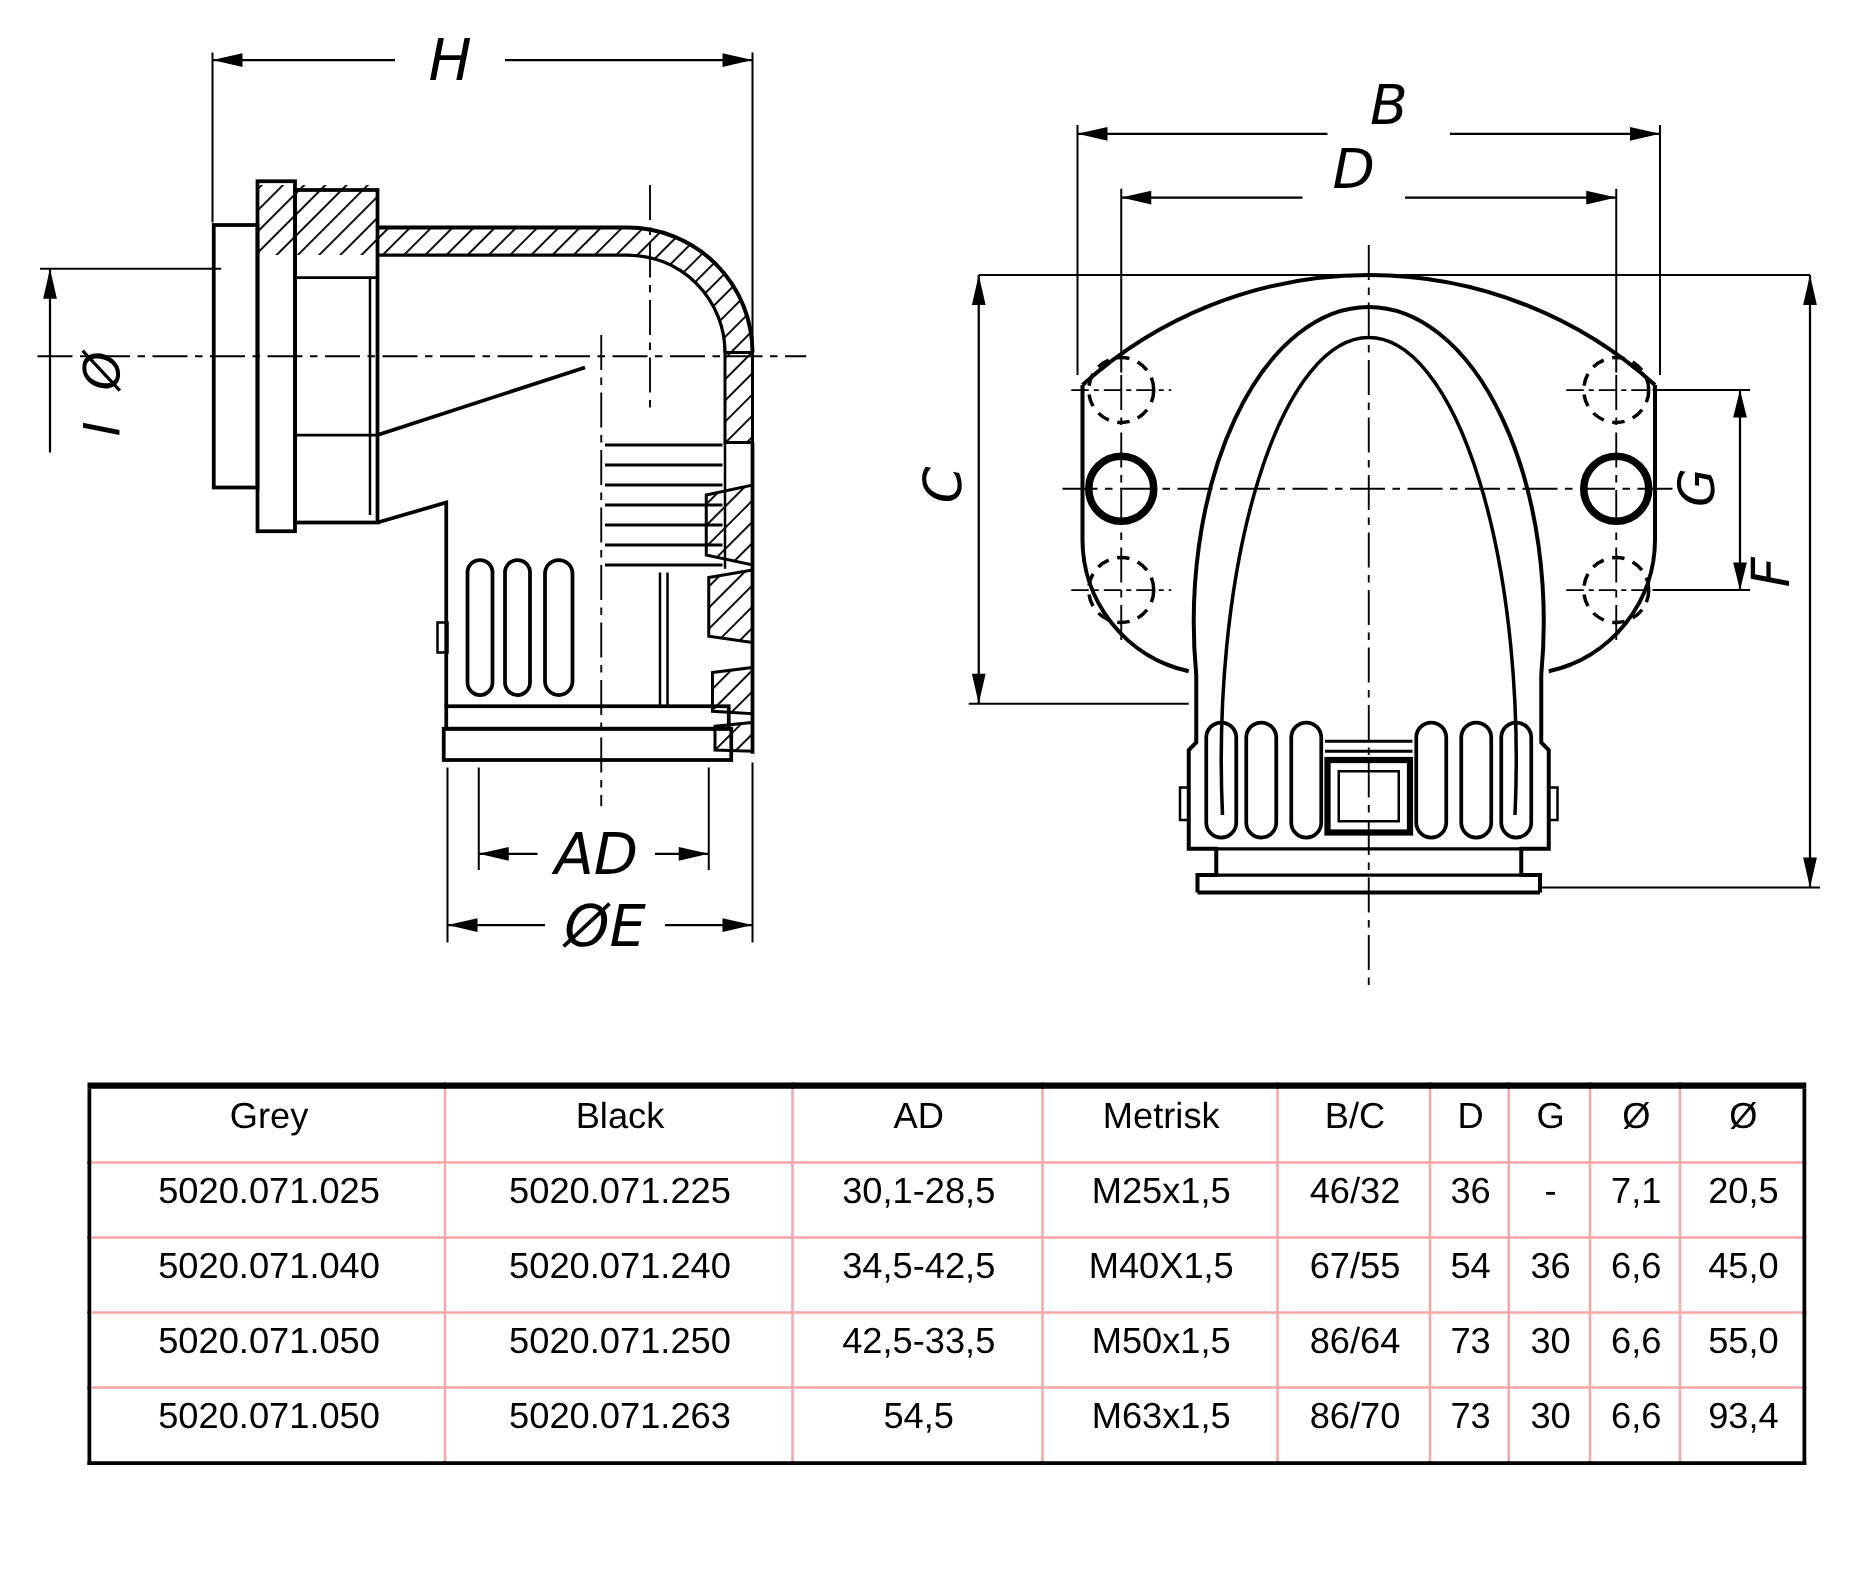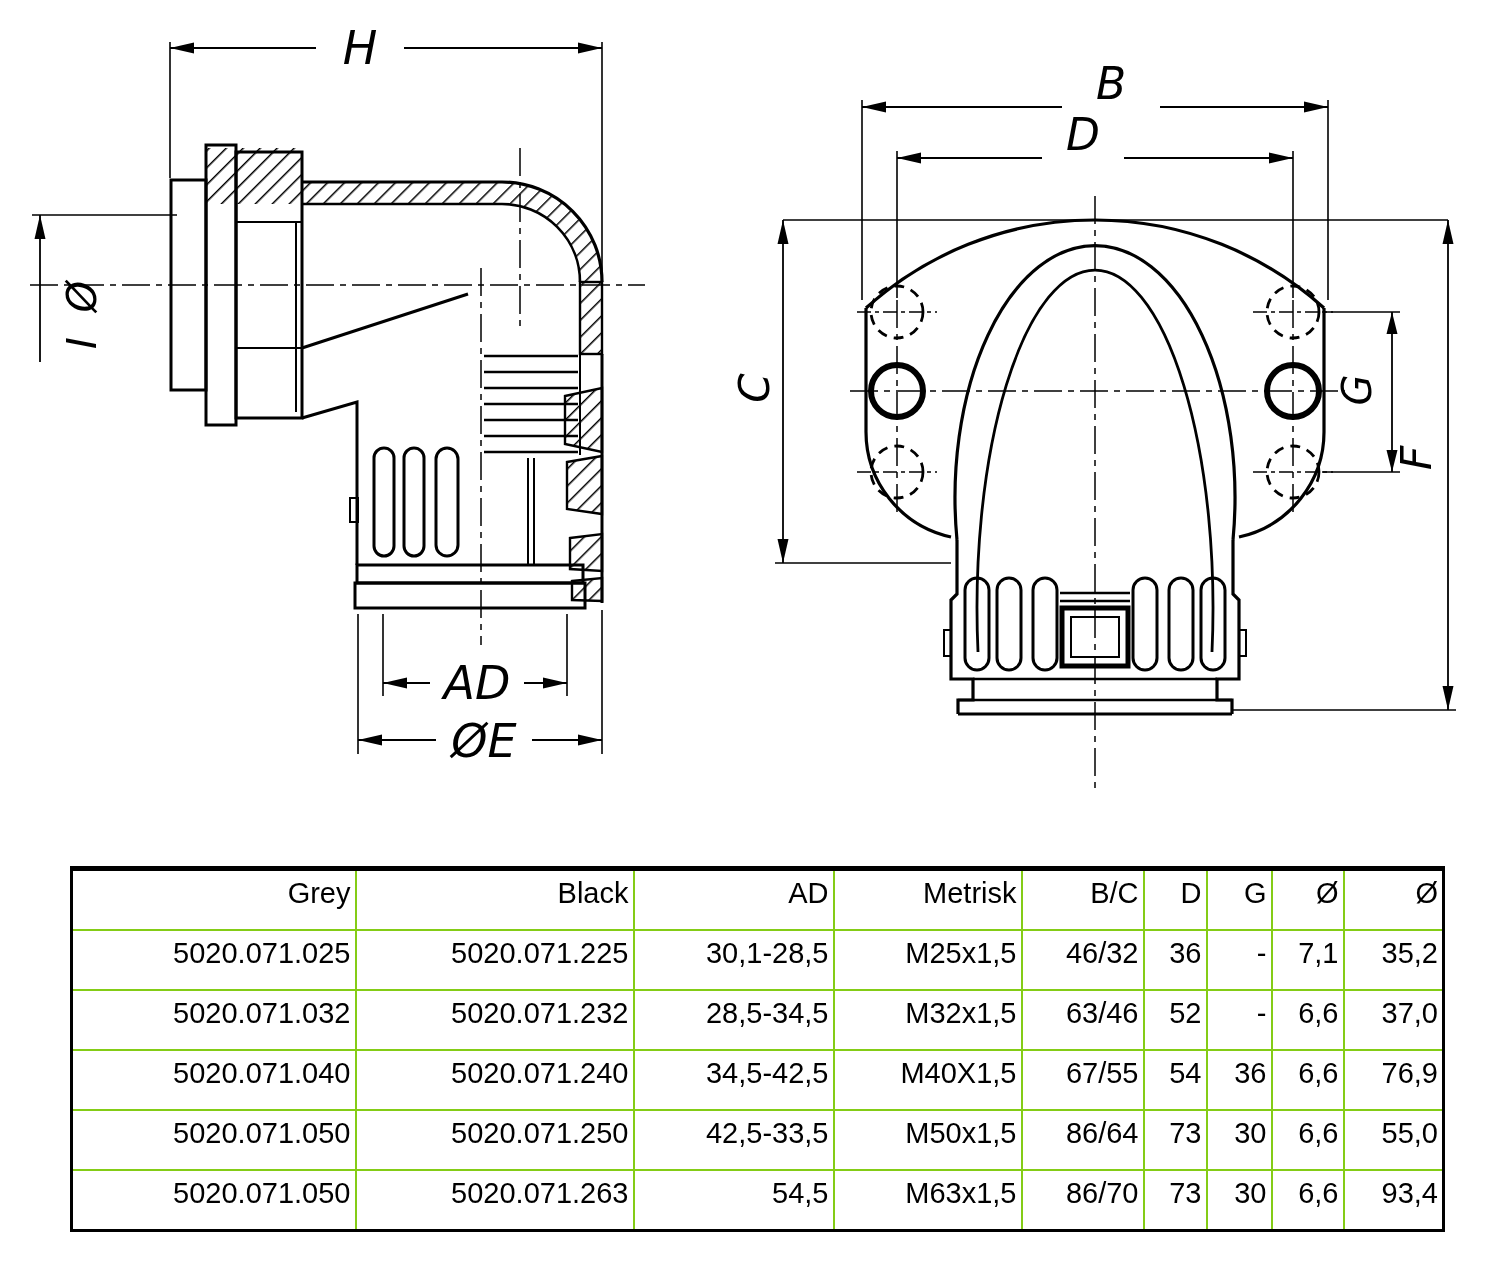--- a/index.html
+++ b/index.html
@@ -1,21 +1,21 @@
 <!DOCTYPE html>
 <html><head>
 <meta charset="utf-8">
 <style>
   html,body{margin:0;padding:0;background:#ffffff;}
   .canvas{position:relative;width:1500px;height:1266px;background:#ffffff;overflow:hidden;
           font-family:"Liberation Sans", sans-serif;}
   svg text{font-family:"DejaVu Sans", sans-serif;font-style:italic;fill:#000;}
   table.spec{position:absolute;left:70px;top:866px;width:1372px;border-collapse:collapse;
              table-layout:fixed;background:#fff;}
-  table.spec th,table.spec td{border:2px solid #84cc16;font-weight:normal;text-align:right;
+  table.spec th,table.spec td{border:2px solid #fca5a5;font-weight:normal;text-align:center;
              font-size:29px;color:#000;padding:6px 4px 0 7px;height:52px;vertical-align:top;
              overflow:hidden;white-space:nowrap;font-family:"Liberation Sans",sans-serif;}
   table.spec{border:3px solid #000;border-top:5px solid #000;}
 </style>
 </head>
 <body>
 
 <div class="canvas">
 
 <svg width="1500" height="1266" viewBox="0 0 1500 1266">
@@ -250,43 +250,32 @@
   <tbody id="tbody">
         <tr>
           <td>5020.071.025</td>
           <td>5020.071.225</td>
           <td>30,1-28,5</td>
           <td>M25x1,5</td>
           <td>46/32</td>
           <td>36</td>
           <td>-</td>
           <td>7,1</td>
-          <td>35,2</td>
-        </tr>
-        <tr>
-          <td>5020.071.032</td>
-          <td>5020.071.232</td>
-          <td>28,5-34,5</td>
-          <td>M32x1,5</td>
-          <td>63/46</td>
-          <td>52</td>
-          <td>-</td>
-          <td>6,6</td>
-          <td>37,0</td>
+          <td>20,5</td>
         </tr>
         <tr>
           <td>5020.071.040</td>
           <td>5020.071.240</td>
           <td>34,5-42,5</td>
           <td>M40X1,5</td>
           <td>67/55</td>
           <td>54</td>
           <td>36</td>
           <td>6,6</td>
-          <td>76,9</td>
+          <td>45,0</td>
         </tr>
         <tr>
           <td>5020.071.050</td>
           <td>5020.071.250</td>
           <td>42,5-33,5</td>
           <td>M50x1,5</td>
           <td>86/64</td>
           <td>73</td>
           <td>30</td>
           <td>6,6</td>

